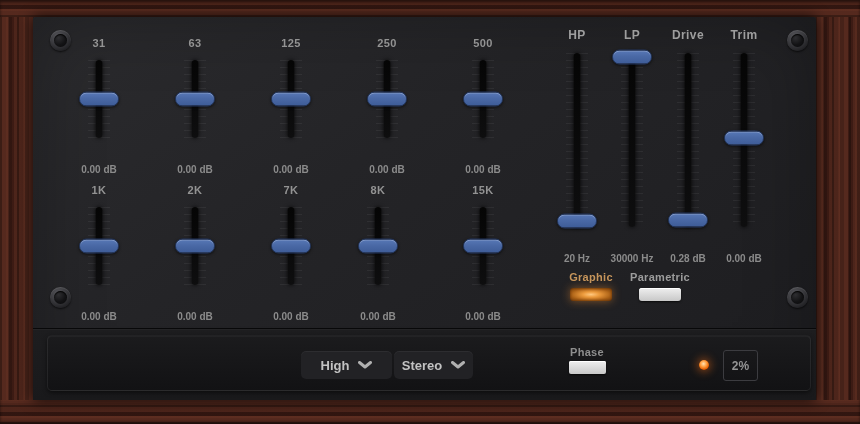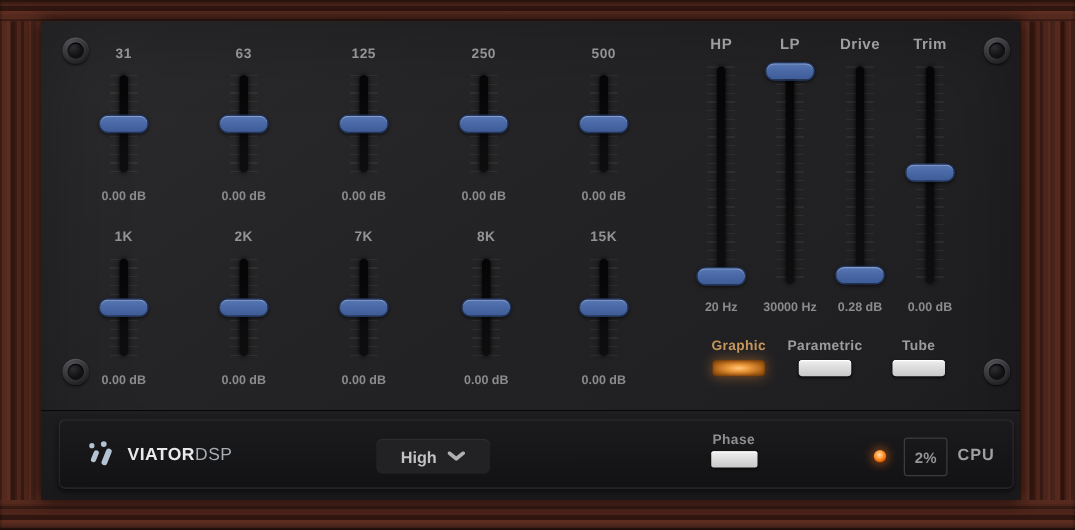--- a/index.html
+++ b/index.html
@@ -47,21 +47,21 @@
     background:radial-gradient(circle at 35% 30%, #2e2e31 0%, #131315 55%, #0a0a0b 100%);
     box-shadow:inset 0 1px 1px rgba(0,0,0,0.9);
   }
 
   
   .band,.filter{position:absolute;text-align:center;}
   .band{width:96px;}
   .filter{width:56px;}
   .slabel{height:14px;line-height:14px;font-size:11px;font-weight:bold;color:#939393;letter-spacing:0.4px;}
   .filter .slabel{font-size:12px;color:#9e9e9e;}
-  .svalue{margin-top:13px;height:14px;line-height:14px;font-size:10px;font-weight:bold;color:#8b8b8b;white-space:nowrap;}
+  .svalue{margin-top:25px;height:14px;line-height:14px;font-size:10px;font-weight:bold;color:#8b8b8b;white-space:nowrap;}
   .slider{
     position:relative;width:22px;margin:10px auto 0;
     background-image:repeating-linear-gradient(to bottom, rgba(255,255,255,0.055) 0 1px, rgba(0,0,0,0) 1px 7px);
   }
   .slider.eq{height:78px;}
   .slider.tall{height:174px;margin-top:11px;}
   .track{
     position:absolute;left:50%;transform:translateX(-50%);width:7px;height:100%;
     background:linear-gradient(180deg,#050505,#0e0e0f);border-radius:4px;
     box-shadow:0 0 4px rgba(0,0,0,0.8);
@@ -210,21 +210,21 @@
       <div class="svalue">0.00 dB</div>
     </div>
     <div class="band" style="left:210px;top:166px;">
       <div class="slabel">7K</div>
       <div class="slider eq">
         <div class="track"></div>
         <div class="thumb" style="top: 50%;"></div>
       </div>
       <div class="svalue">0.00 dB</div>
     </div>
-    <div class="band" style="left:308px;top:166px;">
+    <div class="band" style="left:297px;top:166px;">
       <div class="slabel">8K</div>
       <div class="slider eq">
         <div class="track"></div>
         <div class="thumb" style="top: 50%;"></div>
       </div>
       <div class="svalue">0.00 dB</div>
     </div>
     <div class="band" style="left:402px;top:166px;">
       <div class="slabel">15K</div>
       <div class="slider eq">
@@ -268,53 +268,43 @@
     </div>
 
     <div class="mode active" style="left:518px;">
       <div class="mlabel">Graphic</div>
       <div class="mbtn lit"></div>
     </div>
     <div class="mode" style="left:587px;">
       <div class="mlabel">Parametric</div>
       <div class="mbtn"></div>
     </div>
-    <div class="mode" style="left:662px;">
-      <div class="mlabel">Tube</div>
-      <div class="mbtn"></div>
-    </div>
 
     <div class="footer-strip">
       <div class="bottom-bar">
 
-        <div class="brand">
-          <svg width="26" height="23" viewBox="0 0 26 23">
-            <g fill="#b3c3d1">
-              <circle cx="4.5" cy="4.5" r="2.1"></circle>
-              <rect x="4.8" y="8" width="4.2" height="10" rx="2.1" transform="rotate(22 6.9 13)"></rect>
-              <circle cx="14" cy="3.2" r="2.3"></circle>
-              <rect x="14" y="6.5" width="4.6" height="14" rx="2.3" transform="rotate(22 16.3 13.5)"></rect>
-            </g>
-          </svg>
-          <div class="brand-text"><span>VIATOR</span><span class="light">DSP</span></div>
-        </div>
 
 
         <div class="dropdown" style="left:253px;width:91px;">
           <span>High</span>
           <svg width="14" height="8" viewBox="0 0 14 8">
             <path d="M1.5 1.5 L7 6 L12.5 1.5" stroke="#b0b0b0" stroke-width="3" fill="none" stroke-linecap="round" stroke-linejoin="round"></path>
           </svg>
         </div>
 
+        <div class="dropdown" style="left:346px;width:79px;">
+          <span>Stereo</span>
+          <svg width="14" height="8" viewBox="0 0 14 8">
+            <path d="M1.5 1.5 L7 6 L12.5 1.5" stroke="#b0b0b0" stroke-width="3" fill="none" stroke-linecap="round" stroke-linejoin="round"></path>
+          </svg>
+        </div>
 
         <div class="phase-label">Phase</div>
         <div class="phase-btn"></div>
 
         <div class="led"></div>
         <div class="cpu-box">2%</div>
-        <div class="cpu-label">CPU</div>
 
       </div>
     </div>
 
   </div>
 </div>
 
 </body></html>

